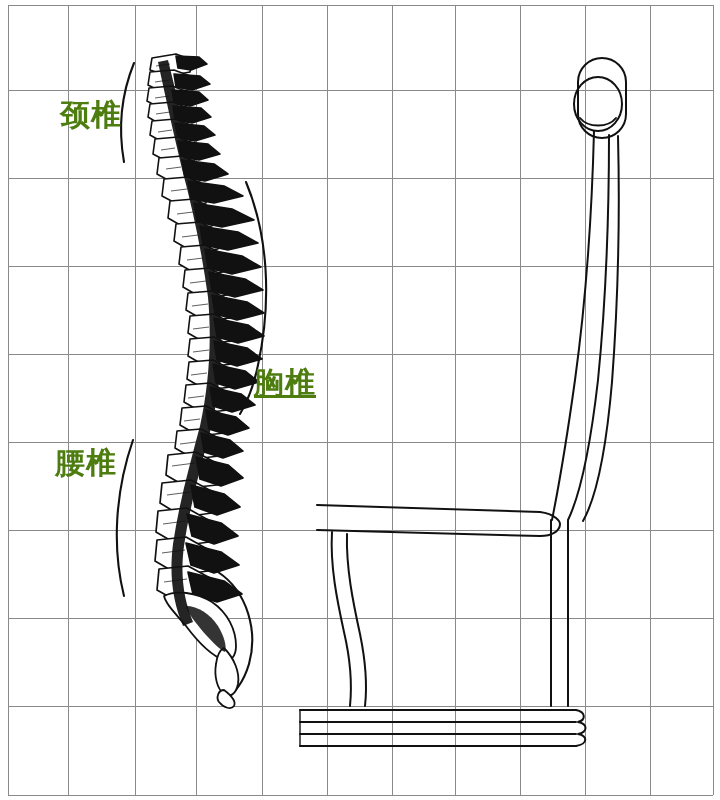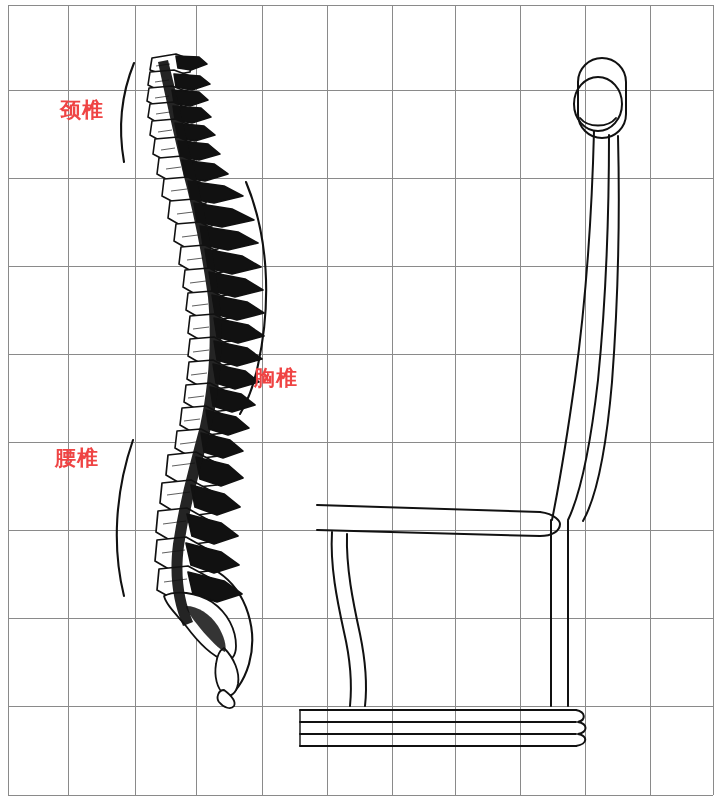--- a/index.html
+++ b/index.html
@@ -8,29 +8,29 @@
     font-family:"Liberation Sans","DejaVu Sans",sans-serif;
     width:720px;height:800px;overflow:hidden;position:relative;
   }
   #stage{
     position:relative;width:720px;height:800px;background:#ffffff;
   }
   #stage svg{position:absolute;left:0;top:0;}
   .label{
     position:absolute;
     font-family:"DejaVu Sans","Liberation Sans",sans-serif;
-    font-size:21px;
+    font-size:30px;
     font-weight:600;
-    color:#ef4444;
+    color:#4d7c0f;
     letter-spacing:1px;
     white-space:nowrap;
     line-height:1;
   }
   #label-cervical{left:60px;top:100px;}
-  #label-thoracic{left:254px;top:368px;}
+  #label-thoracic{left:254px;top:368px;text-decoration:underline;}
   #label-lumbar{left:55px;top:448px;}
 </style>
 </head>
 <body>
 
 <div id="stage">
 
   <svg width="720" height="800" viewBox="0 0 720 800">
 
     <g id="grid-group" stroke="#8a8a8a" stroke-width="1" fill="none" shape-rendering="crispEdges">

